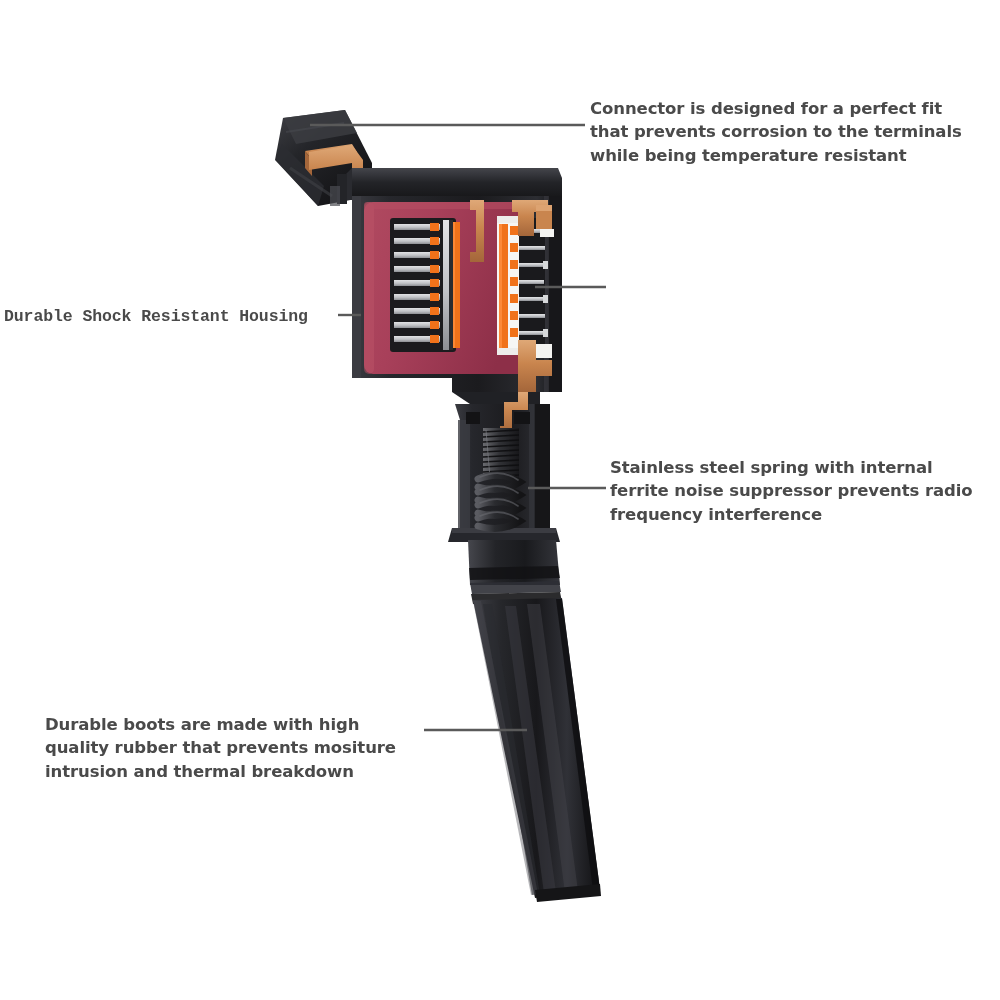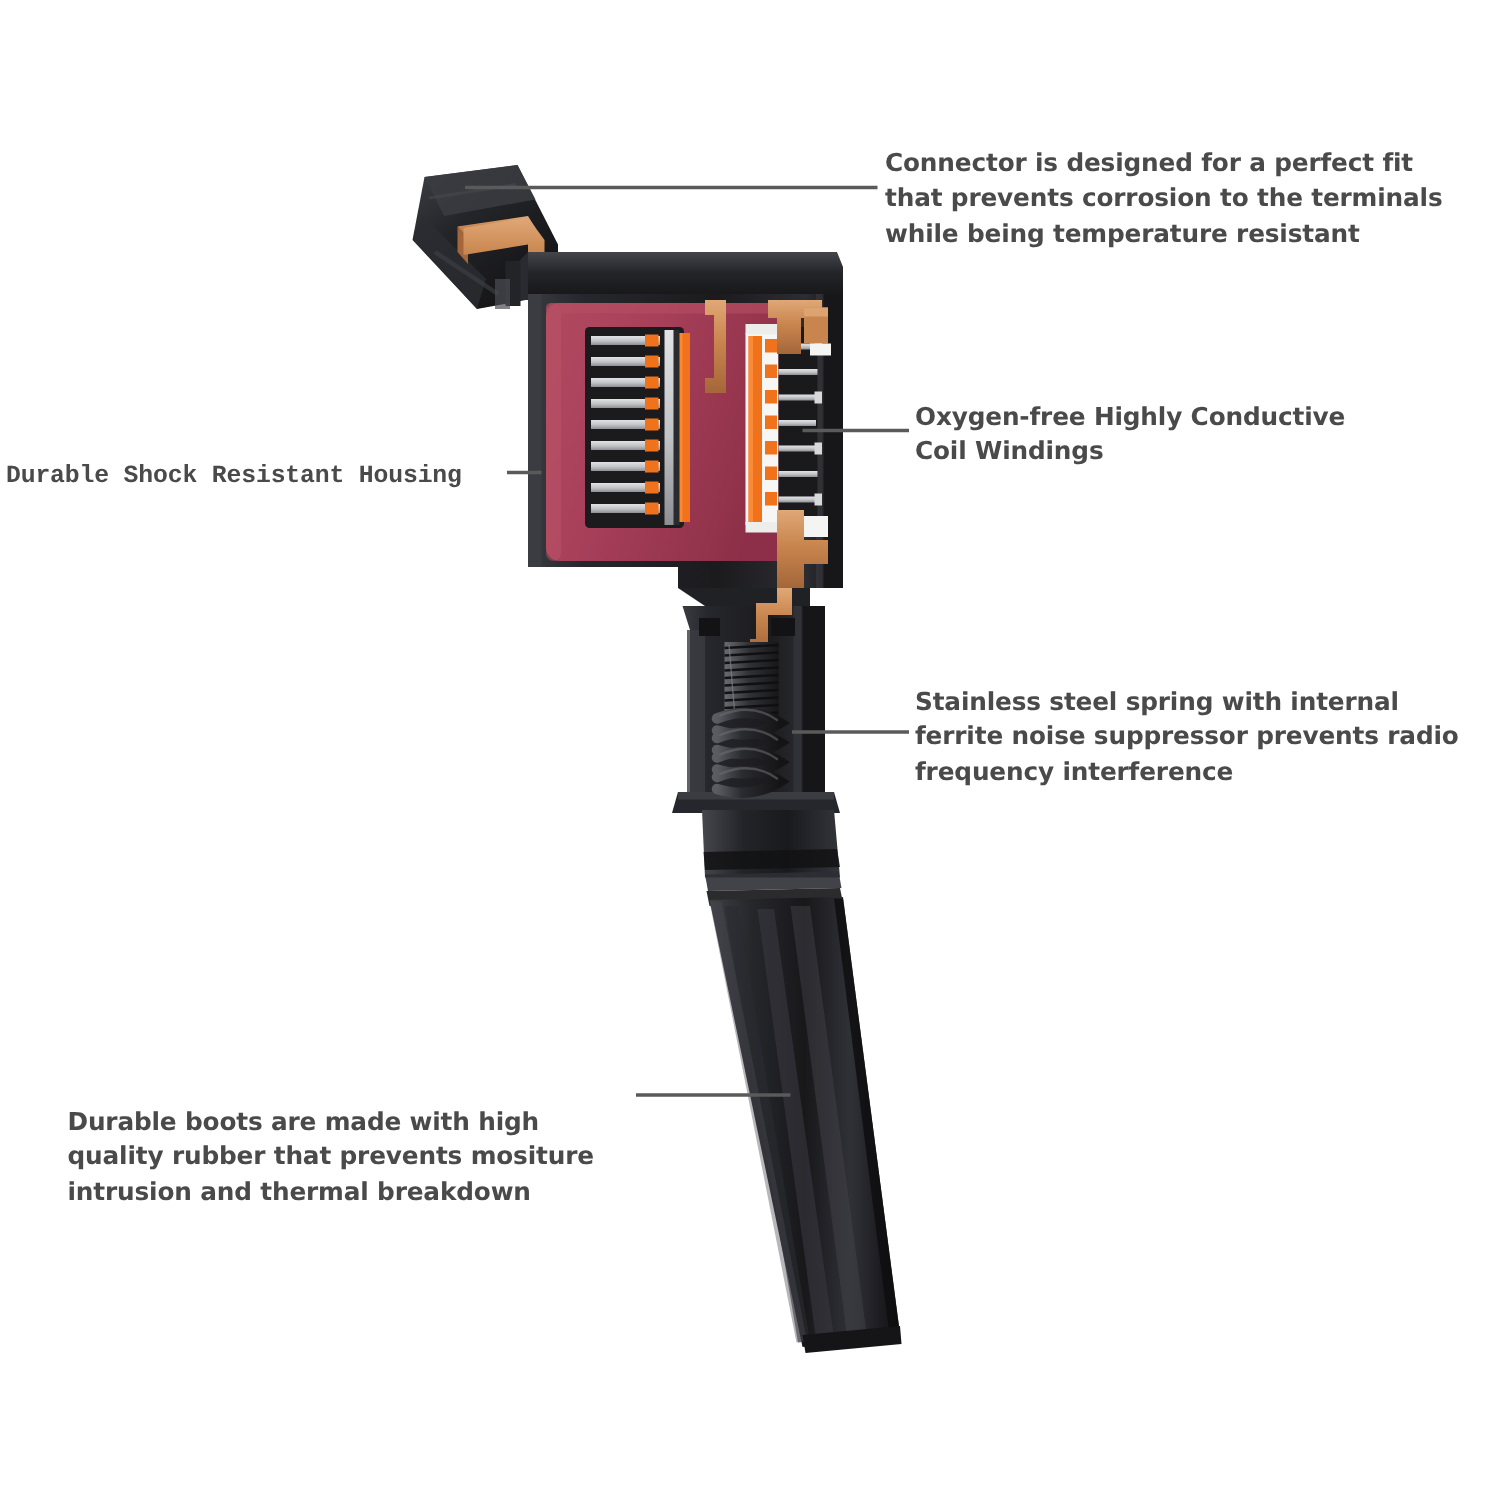--- a/index.html
+++ b/index.html
@@ -315,26 +315,24 @@
       <line x1="528" y1="488" x2="606" y2="488"></line>
       <line x1="338" y1="315" x2="361" y2="315"></line>
       <line x1="424" y1="730" x2="527" y2="730"></line>
     </g>
   </svg>
 
   <div class="callout right" style="left:590px;top:97px;width:408px;">Connector is designed for a perfect fit
 that prevents corrosion to the terminals
 while being temperature resistant</div>
 
-  <div class="callout right" style="left:610px;top:266px;width:340px;">Oxygen-free Highly Conductive
-Coil Windings</div>
 
   <div class="callout right" style="left:610px;top:456px;width:392px;">Stainless steel spring with internal
 ferrite noise suppressor prevents radio
 frequency interference</div>
 
   <div class="callout left" style="left:4px;top:305px;width:340px;font-family:Liberation Mono, monospace;">Durable Shock Resistant Housing</div>
 
-  <div class="callout left" style="left:45px;top:736px;width:380px;">Durable boots are made with high
+  <div class="callout left" style="left:45px;top:713px;width:380px;">Durable boots are made with high
 quality rubber that prevents mositure
 intrusion and thermal breakdown</div>
 
 </div>
 
 </body></html>

